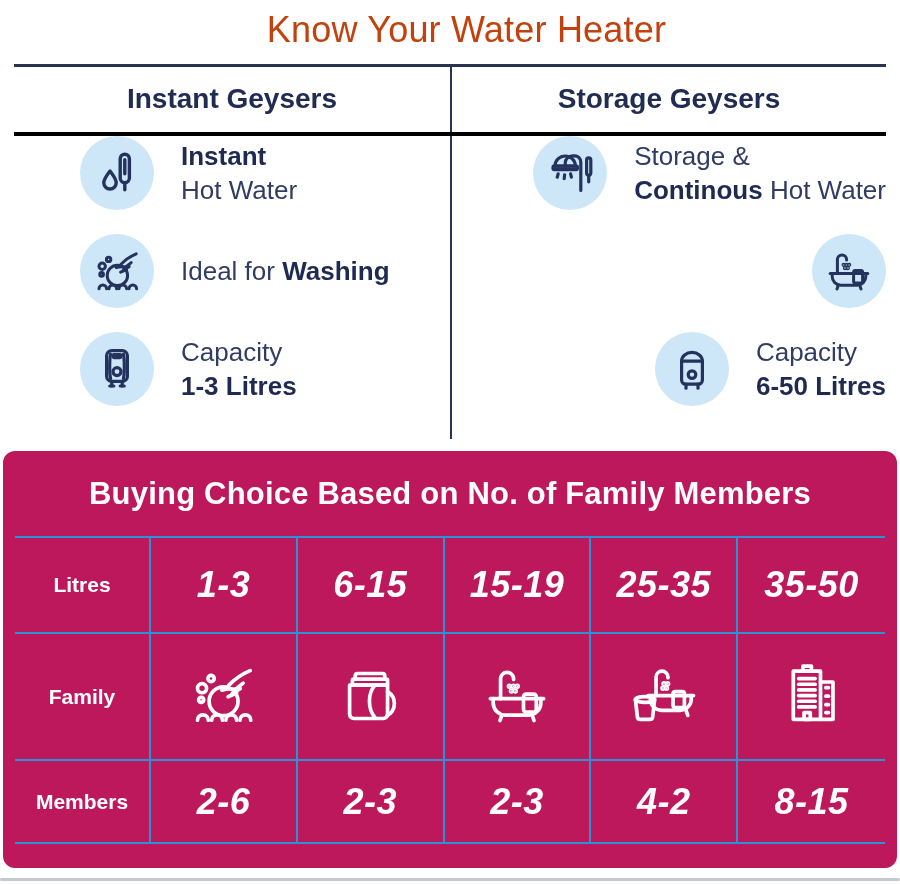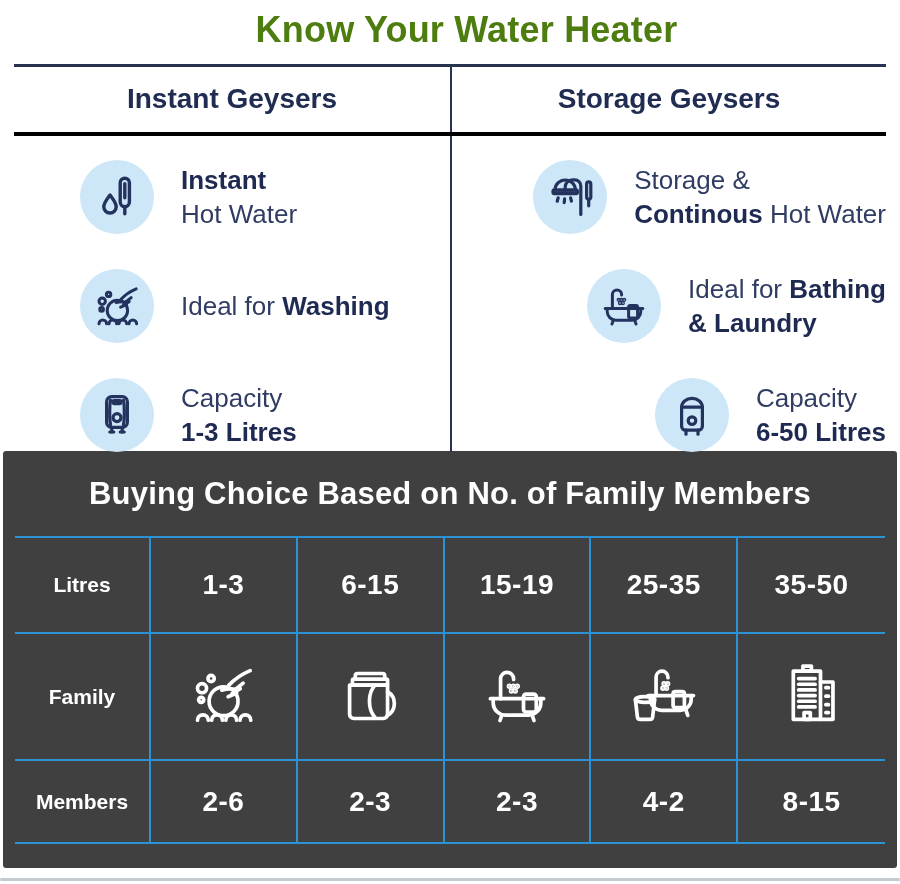--- a/index.html
+++ b/index.html
@@ -4,74 +4,74 @@
 <style>
   * { box-sizing: border-box; }
   html,body { margin:0; padding:0; background:#fff; }
   .canvas {
     width:900px; height:884px; position:relative; overflow:hidden;
     background:#ffffff; font-family:"Liberation Sans", sans-serif;
   }
   
   .main-title {
     margin:0; padding-top:9px; height:62px;
-    text-align:center; font-size:36px; font-weight:700; color:#4d7c0f;
+    text-align:center; font-size:36px; font-weight:400; color:#c2410c;
     letter-spacing:0.2px;
     padding-left:33px;
   }
   
   .compare { margin:2px 14px 0; }
   .compare-head {
     display:grid; grid-template-columns:1fr 1fr;
     border-top:3px solid #27334F; border-bottom:4px solid #000000;
   }
   .compare-head .hcell {
     text-align:center; padding:16px 0 17px;
     font-size:28px; font-weight:700; color:#212C52;
   }
   .compare-head .hcell + .hcell { border-left:2px solid #27334F; }
   .compare-body { display:grid; grid-template-columns:1fr 1fr; height:303px; }
   .compare-body .col {
-    padding-top:24px; display:flex; flex-direction:column; gap:35px;
+    display:flex; flex-direction:column; gap:24px;
   }
   .compare-body .col.left  { padding-left:66px; }
   .compare-body .col.right { padding-left:37px; border-left:2px solid #27334F;align-items:flex-end; }
   .feature { display:flex; align-items:center; gap:27px; height:74px; }
   .icon-circle {
     flex:0 0 74px; width:74px; height:74px; border-radius:50%;
     background:#CDE7F8; color:#24335E;
     display:flex; align-items:center; justify-content:center;
   }
   .icon-circle svg { width:48px; height:48px; }
   .feature-text { font-size:26px; line-height:34px; color:#303C63; }
   .feature-text .line { white-space:nowrap; }
   .feature-text .b, .feature-text span.b { font-weight:700; color:#1F2A52; }
   
   .panel {
-    margin:12px 3px 0; height:417px; background:#404040; border-radius:3px;
+    margin:12px 3px 0; height:417px; background:#be185d; border-radius:12px;
     color:#ffffff;
   }
   .panel-title {
     height:85px; display:flex; align-items:center; justify-content:center;
     font-size:31px; font-weight:700; letter-spacing:0.2px; color:#fff;
   }
   .btable {
     margin:0 12px; display:grid;
     grid-template-columns:136px repeat(5, 1fr);
     grid-template-rows:96px 127px 81px;
     border-top:2px solid #2B92D5; border-bottom:2px solid #2B92D5;
   }
   .btable .cell {
     display:flex; align-items:center; justify-content:center;
     border-right:2px solid #2B92D5;
   }
   .btable .cell.last { border-right:none; }
   .btable .cell.rb { border-bottom:2px solid #2B92D5;text-align:right; }
   .rowlabel { font-size:21px; font-weight:700; color:#fff; }
-  .val { font-size:28px; font-weight:700; color:#fff; letter-spacing:0.5px; }
+  .val { font-size:36px; font-weight:700; color:#fff; letter-spacing:0.5px;font-style:italic; }
   .usage-icon { color:#fff; }
   .usage-icon svg { width:68px; height:68px; }
   
   .bottom-line {
     position:absolute; left:0; right:0; bottom:3px; height:3px;
     background:#C4CAD0; border-radius:2px;
   }
 </style>
 </head>
 <body>
@@ -178,24 +178,20 @@
               <circle cx="12.1" cy="8.9" r="0.3" fill="currentColor"></circle>
               <circle cx="10" cy="10.6" r="0.3" fill="currentColor"></circle>
               <circle cx="11.4" cy="10.6" r="0.3" fill="currentColor"></circle>
               <path d="M2.6 13.3h18.8"></path>
               <path d="M3.6 13.3v1.5a4.3 4.3 0 0 0 4.3 4.3h8.2a4.3 4.3 0 0 0 4.3-4.3v-1.5"></path>
               <line x1="6.6" y1="19.3" x2="6" y2="21"></line>
               <line x1="17.4" y1="19.3" x2="18" y2="21"></line>
               <rect x="14.3" y="11.7" width="4.5" height="6.3" rx="0.9"></rect>
             </svg>
           </span>
-          <div class="feature-text">
-            <div class="line"><span>Ideal for </span><span class="b">Bathing</span></div>
-            <div class="line"><span class="b">&amp; Laundry</span></div>
-          </div>
         </div>
 
         <div class="feature">
           <span class="icon-circle">
             <svg viewBox="0 0 24 24" fill="none" stroke="currentColor" stroke-width="1.6" stroke-linecap="round" stroke-linejoin="round">
               <path d="M6.8 8.1a5.2 4.4 0 0 1 10.4 0v9.5a2 2 0 0 1-2 2H8.8a2 2 0 0 1-2-2z"></path>
               <path d="M6.8 8.1h10.4"></path>
               <circle cx="12" cy="14.8" r="1.9"></circle>
               <path d="M9 19.6v2"></path>
                 <path d="M15 19.6v2"></path>

